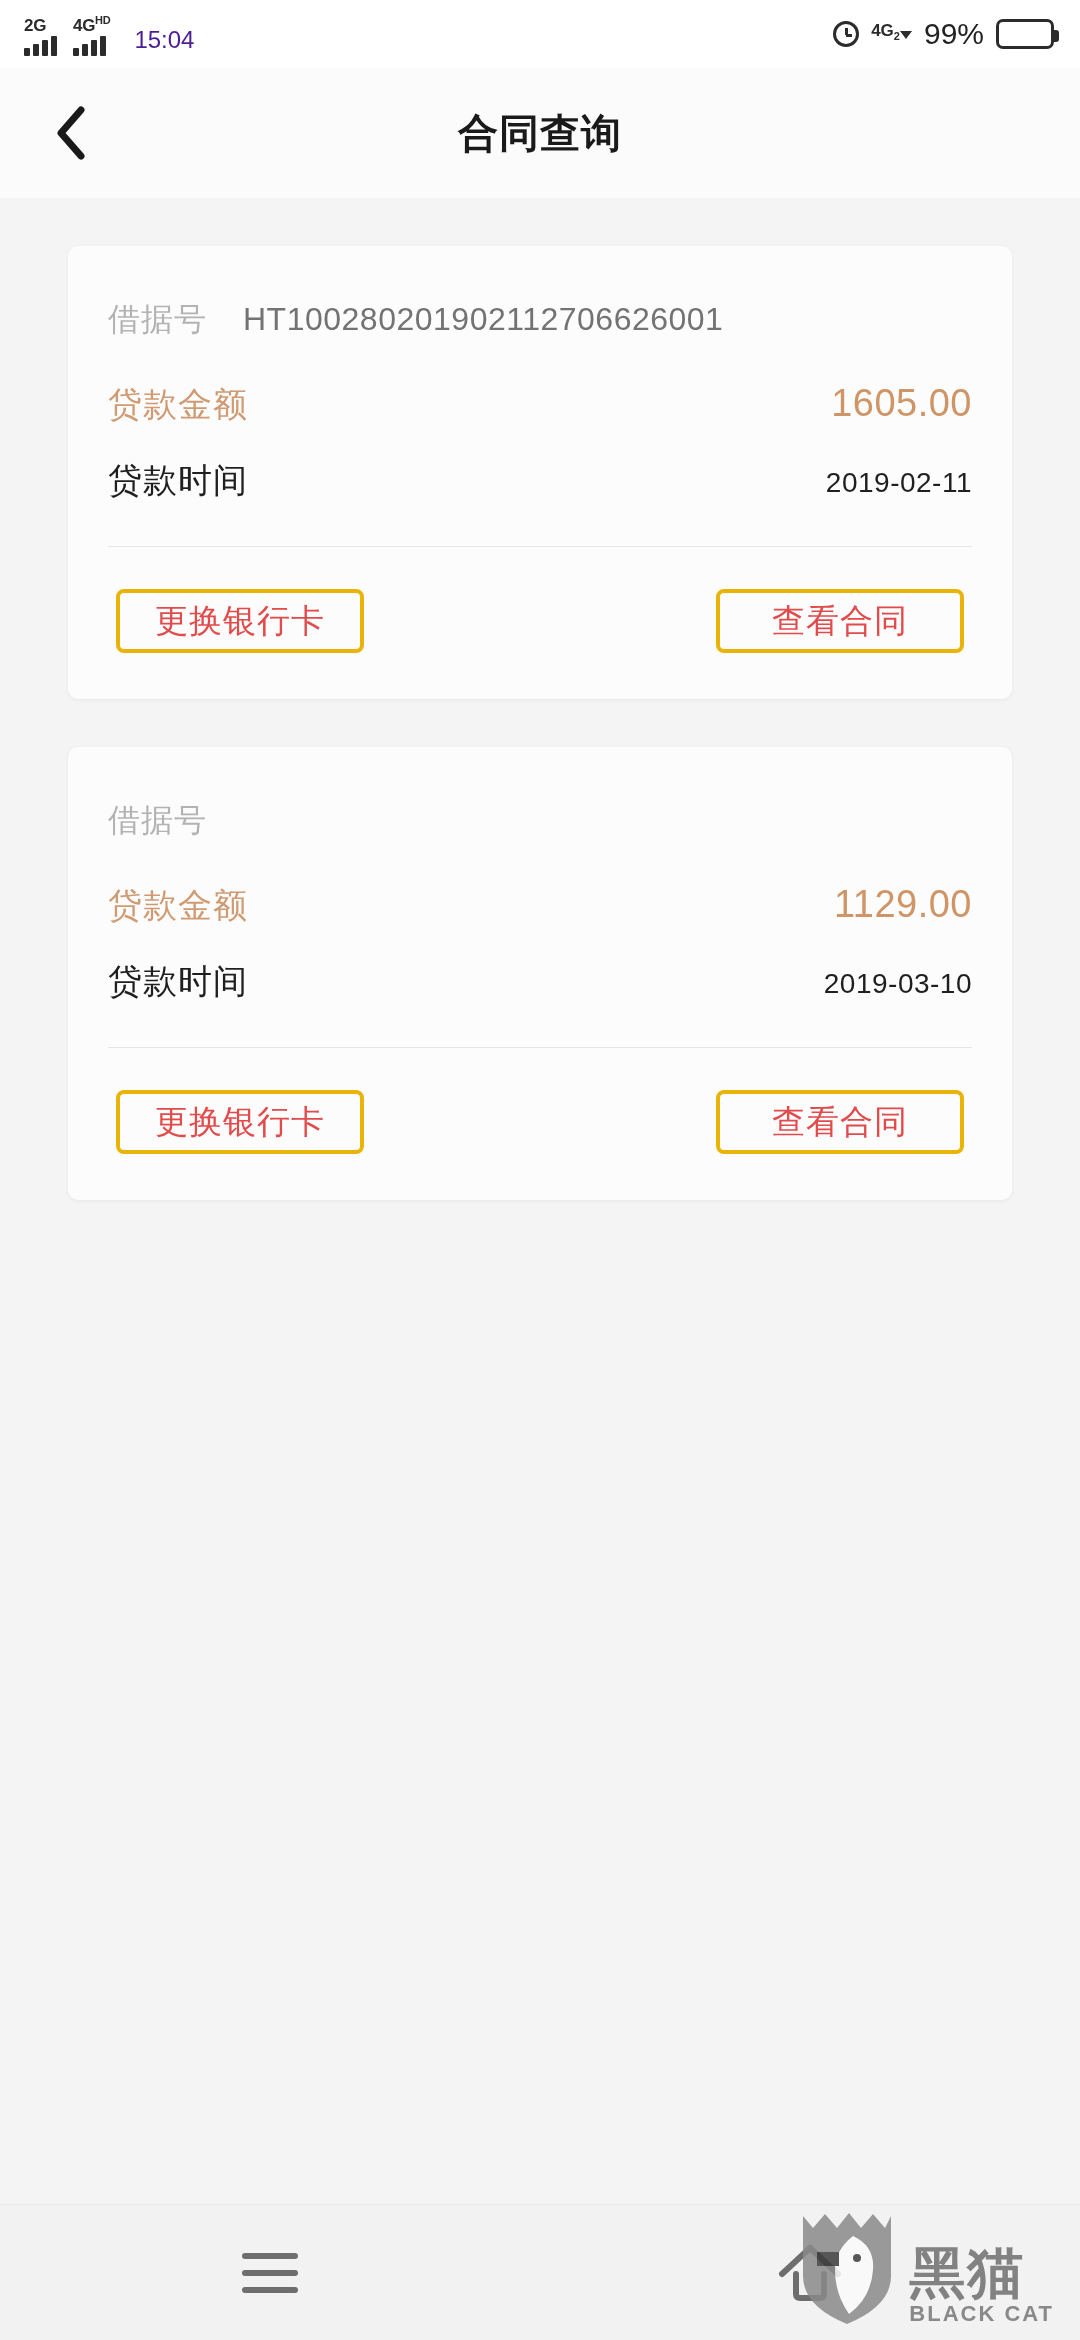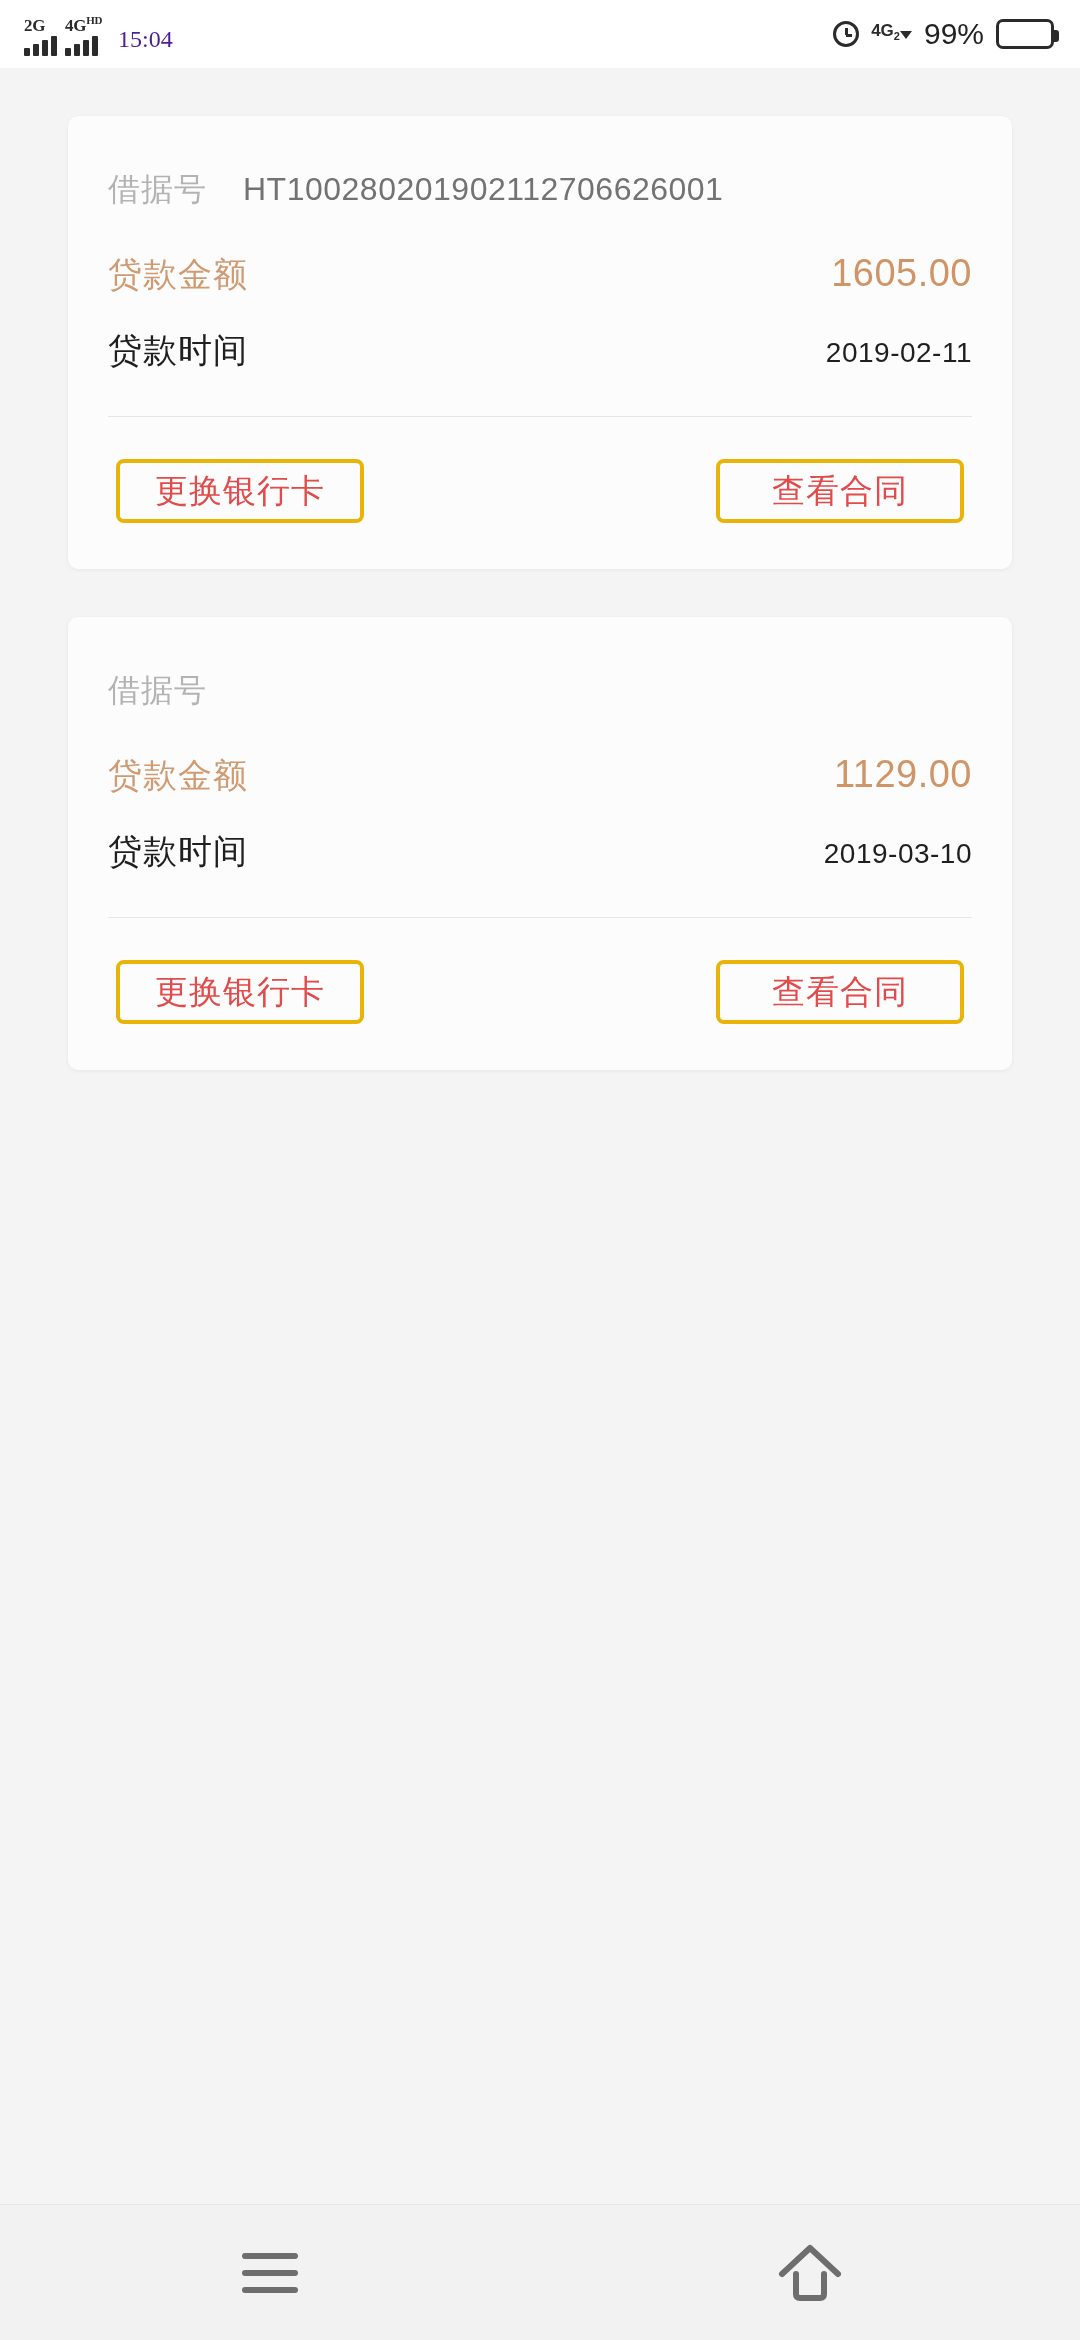--- a/index.html
+++ b/index.html
@@ -10,21 +10,21 @@
     overflow:hidden;
   }
   .screen { position:relative; width:1080px; height:2340px; background:#f4f4f4; }
 
   
   .statusbar {
     height:68px; background:#ffffff;
     display:flex; align-items:center; justify-content:space-between;
     padding:0 26px 0 24px;
   }
-  .sb-left { display:flex; align-items:flex-end; gap:8px;font-family:Liberation Serif, serif; }
+  .sb-left { display:flex; align-items:flex-end; gap:16px; }
   .sig-group { display:flex; flex-direction:column; align-items:flex-start; }
   .sig-label { font-size:17px; font-weight:bold; color:#2b2b2b; line-height:17px; letter-spacing:-0.3px; }
   .sig-label sup { font-size:11px; vertical-align:super; font-weight:bold; }
   .bars { display:flex; align-items:flex-end; gap:3px; margin-top:2px; }
   .bars i { display:block; width:6px; background:#2b2b2b; border-radius:1px; }
   .bars i:nth-child(1){height:8px;} .bars i:nth-child(2){height:12px;}
   .bars i:nth-child(3){height:16px;} .bars i:nth-child(4){height:20px;}
   .clock { font-size:24px; color:#4c1d95; letter-spacing:0px; margin-left:8px; line-height:33px; }
 
   .sb-right { display:flex; align-items:center; gap:12px; }
@@ -122,20 +122,28 @@
       <span class="alarm"></span>
       <span class="netwrap">
         <span class="net4g"><span>4G</span><sub>2</sub></span>
         <span class="net-arrow"></span>
       </span>
       <span class="battpct">99%</span>
       <span class="battery"><span class="batt-fill"></span></span>
     </div>
   </div>
 
+  <div class="header">
+    <div class="back">
+      <svg width="34" height="56" viewBox="0 0 34 56">
+        <polyline points="27,5 7,28 27,51" fill="none" stroke="#1a1a1a" stroke-width="7" stroke-linecap="round" stroke-linejoin="round"></polyline>
+      </svg>
+    </div>
+    <div class="header-title">合同查询</div>
+  </div>
 
   <div class="content">
 
     <div class="card">
       <div class="row">
         <span class="lbl-grey">借据号</span>
         <span class="val-grey">HT100280201902112706626001</span>
       </div>
       <div class="row spread row-amount">
         <span class="lbl-orange">贷款金额</span>
@@ -181,15 +189,29 @@
           <i></i>
         </span>
     </div>
     <div class="nav-btn">
       <svg width="72" height="66" viewBox="0 0 72 66">
         <path d="M8 34 L36 8 L64 34" fill="none" stroke="#6e6e6e" stroke-width="6" stroke-linecap="round" stroke-linejoin="round"></path>
         <path d="M22 34 L22 54 Q22 58 26 58 L46 58 Q50 58 50 54 L50 34" fill="none" stroke="#6e6e6e" stroke-width="6" stroke-linecap="round" stroke-linejoin="round"></path>
       </svg>
     </div>
 
+    <div class="watermark">
+      <div class="wm-badge">
+        <svg width="96" height="116" viewBox="0 0 96 116">
+          <path d="M4 6 L14 18 L26 4 L38 18 L50 3 L62 18 L74 4 L86 18 L92 6 L92 66 Q92 96 48 114 Q4 96 4 66 Z" fill="#8a8a8a"></path>
+          <path d="M54 26 Q36 40 36 60 Q36 84 50 104 Q72 88 74 60 Q76 36 54 26 Z" fill="#fbfbfb"></path>
+          <path d="M18 42 L40 42 L40 56 L18 56 Z" fill="#3c3c3c"></path>
+          <circle cx="58" cy="48" r="4" fill="#3c3c3c"></circle>
+        </svg>
+      </div>
+      <div class="wm-text">
+        <span class="wm-cn">黑猫</span>
+        <span class="wm-en">BLACK CAT</span>
+      </div>
+    </div>
   </div>
 
 </div>
 
 </body></html>

